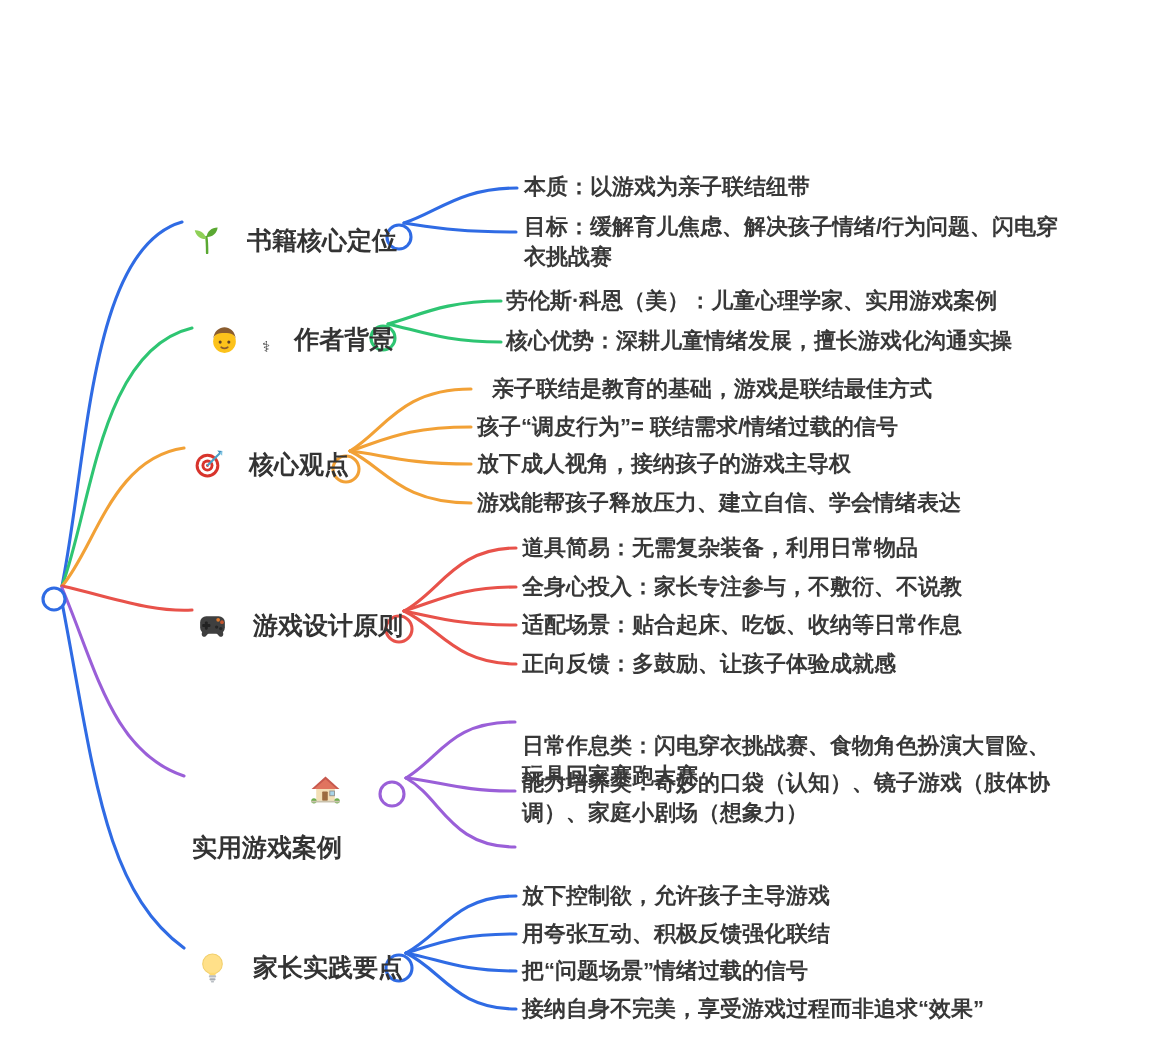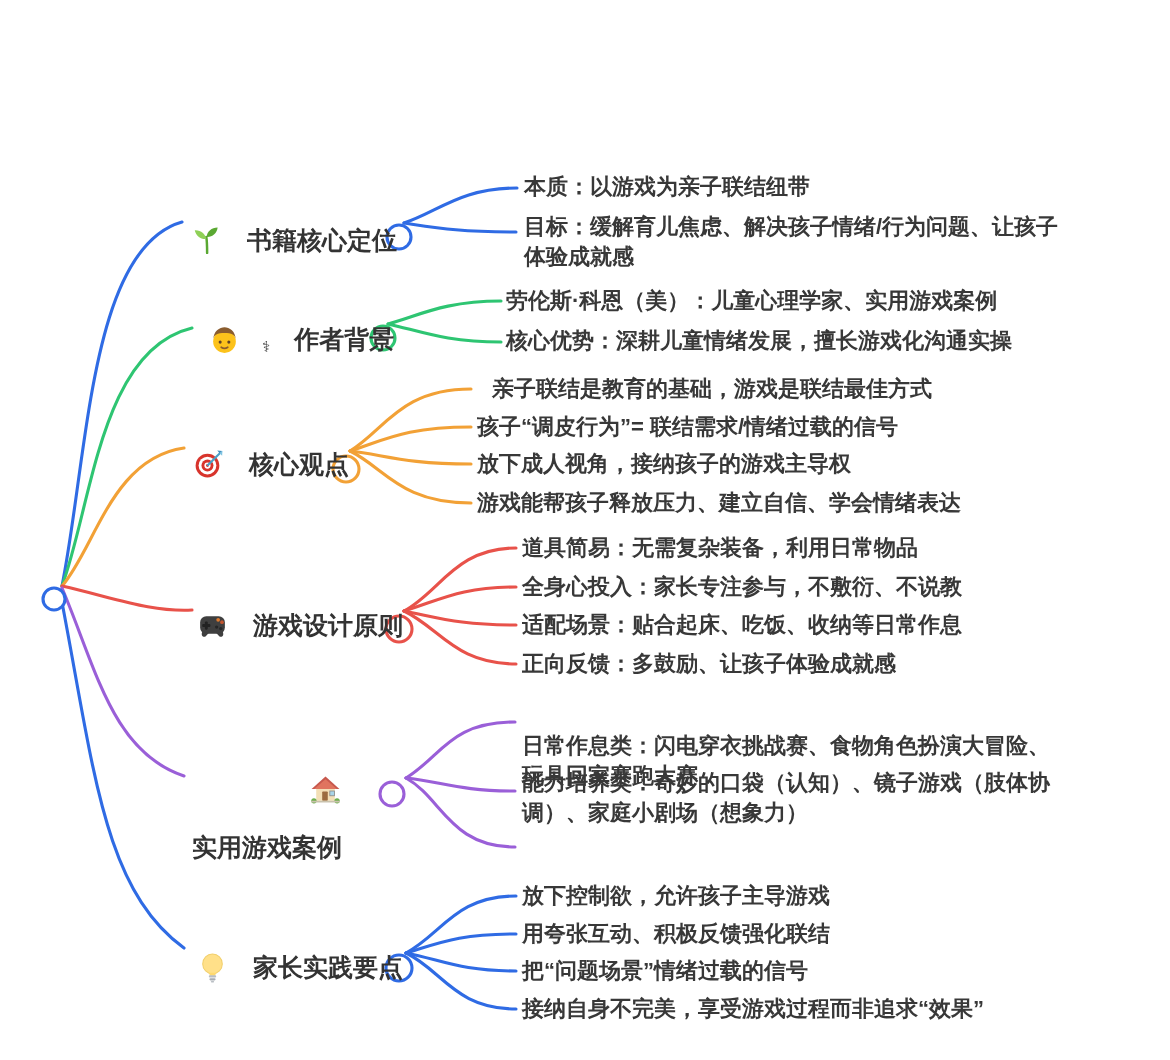--- a/index.html
+++ b/index.html
@@ -148,21 +148,21 @@
       <circle cx="16" cy="12.5" r="9.5" fill="none" stroke="#f2cf6b" stroke-width="1"></circle>
       <path d="M12.5 21 L19.5 21 L18.5 24 L13.5 24 Z" fill="#ffd96e"></path>
       <rect x="12.4" y="23.6" width="7.2" height="2.2" rx="1.1" fill="#b9bec4"></rect>
       <rect x="13" y="26.4" width="6" height="2.2" rx="1.1" fill="#a8adb3"></rect>
       <rect x="14.4" y="29" width="3.2" height="1.6" rx="0.8" fill="#b9bec4"></rect>
     </svg>
     <span>家长实践要点</span>
   </div>
 
   <div class="child" style="left:524px;top:172px;">本质：以游戏为亲子联结纽带</div>
-  <div class="child wrap w552" style="left:524px;top:212px;">目标：缓解育儿焦虑、解决孩子情绪/行为问题、让孩子体验成就感</div>
+  <div class="child wrap w552" style="left:524px;top:212px;">目标：缓解育儿焦虑、解决孩子情绪/行为问题、闪电穿衣挑战赛</div>
 
   <div class="child" style="left:506px;top:286px;">劳伦斯·科恩（美）：儿童心理学家、实用游戏案例</div>
   <div class="child" style="left:506px;top:326px;">核心优势：深耕儿童情绪发展，擅长游戏化沟通实操</div>
 
   <div class="child" style="left:492px;top:374px;">亲子联结是教育的基础，游戏是联结最佳方式</div>
   <div class="child" style="left:477px;top:412px;">孩子“调皮行为”= 联结需求/情绪过载的信号</div>
   <div class="child" style="left:477px;top:449px;">放下成人视角，接纳孩子的游戏主导权</div>
   <div class="child" style="left:477px;top:488px;">游戏能帮孩子释放压力、建立自信、学会情绪表达</div>
 
   <div class="child" style="left:522px;top:533px;">道具简易：无需复杂装备，利用日常物品</div>

